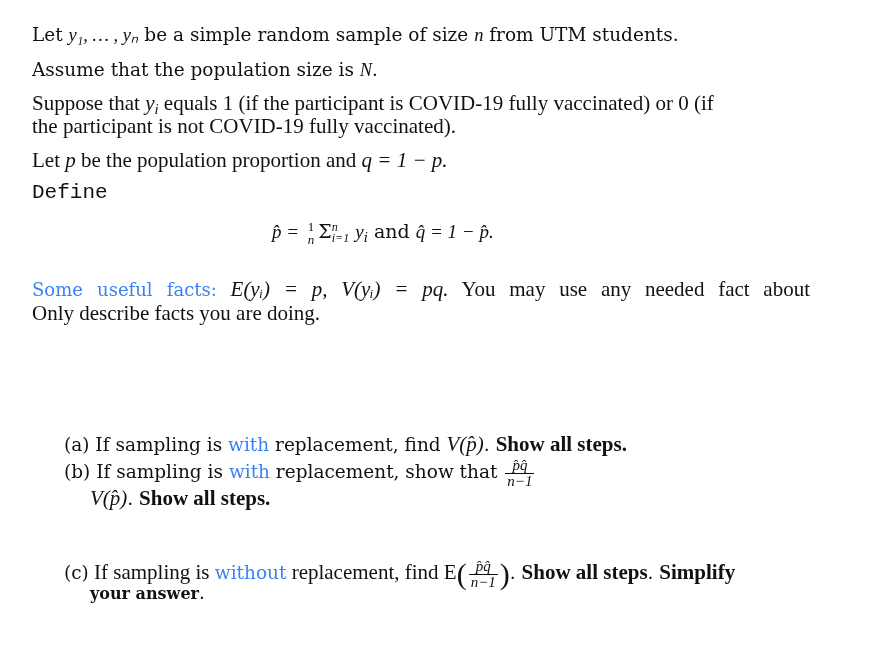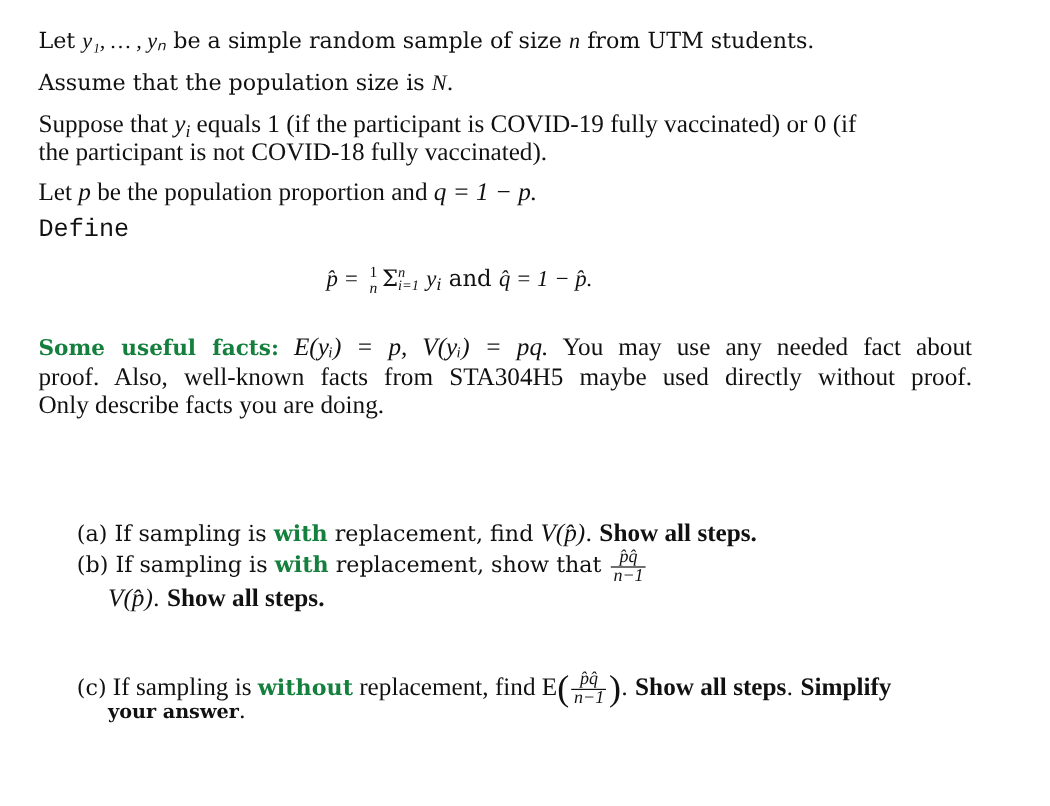--- a/index.html
+++ b/index.html
@@ -10,21 +10,21 @@
   }
   .line {
     position: absolute; left: 32px; white-space: nowrap;
     font-family: "DejaVu Serif", serif; font-size: 18.5px; line-height: 22px;
   }
   .narrow {
     font-family: "Liberation Serif", serif; font-size: 21px; line-height: 24px;
   }
   .m { font-style: italic; font-family: "Liberation Serif", serif; }
   .sub { font-size: 0.7em; vertical-align: -0.3em; font-style: italic; }
-  .blue { color: #15803d; font-weight: bold; }
+  .blue { color: #3b82f6; font-weight: normal; }
   .bold { font-weight: bold; }
   .frac {
     display: inline-block; vertical-align: middle; text-align: center;
     font-family: "Liberation Serif", serif; font-style: italic; font-size: 15px; line-height: 15px;
     margin: 0 2px;
   }
   .frac .num { display: block; border-bottom: 1.2px solid #111; padding: 0 2px; }
   .frac .den { display: block; padding: 0 2px; }
   .justify {
     position: absolute; left: 32px; width: 778px;
@@ -42,35 +42,34 @@
   <span>Let </span><span class="m">y₁, … , yₙ</span><span> be a simple random sample of size </span><span class="m">n</span><span> from UTM students.</span>
 </div>
 
 <div class="line" style="top:59px;">
   <span>Assume that the population size is </span><span class="m">N</span><span>.</span>
 </div>
 
 <div class="line narrow" style="top:91px;">
   <span>Suppose that </span><span class="m">y</span><span class="sub">i</span><span> equals 1 (if the participant is COVID-19 fully vaccinated) or 0 (if</span>
 </div>
-<div class="line narrow" style="top:114px;">the participant is not COVID-18 fully vaccinated).</div>
+<div class="line narrow" style="top:114px;">the participant is not COVID-19 fully vaccinated).</div>
 
 <div class="line narrow" style="top:148px;">
   <span>Let  </span><span class="m">p</span><span> be the population proportion and </span><span class="m">q = 1 − p.</span>
 </div>
 
 <div class="line narrow" style="top:181px;font-family:Liberation Mono, monospace;">Define</div>
 
 <div class="line" style="top:220px; left:272px; font-size:19px;">
   <span class="m">p̂ = </span><span class="frac" style="font-size:13px; line-height:13px; font-style:normal;"><span class="num" style="border-bottom:none;">1</span><span class="den m">n</span></span><span style="font-family:'DejaVu Serif',serif;">Σ</span><span style="display:inline-block; vertical-align:middle; line-height:11px; font-size:12px;"><span class="m" style="display:block;">n</span><span class="m" style="display:block;">i=1</span></span> <span class="m">y</span><span class="sub">i</span><span> and </span><span class="m">q̂ = 1 − p̂.</span>
 </div>
 
 <div class="justify" style="top:278px;">
   <span class="jl"><span class="blue" style="font-family:'DejaVu Serif',serif; font-size:18px;">Some useful facts:</span><span class="m"> E(yᵢ) = p, V(yᵢ) = pq.</span><span> You may use any needed fact about</span></span>
-  <span class="jl">proof. Also, well-known facts from STA304H5 maybe used directly without proof.</span>
   <span class="jl last">Only describe facts you are doing.</span>
 </div>
 
 <div class="line" style="top:399px; left:64px;margin-top:34px;">
   <span>(a)</span><span> If sampling is </span><span class="blue">with</span><span> replacement, find </span><span class="m" style="font-size:21px;">V(p̂)</span><span>. </span><span class="bold" style="font-family:'Liberation Serif',serif; font-size:21px;">Show all steps.</span>
 </div>
 
 <div class="line" style="top:452px; left:64px; width:748px; line-height:40px;">
   <span>(b)</span><span> If sampling is </span><span class="blue">with</span><span> replacement, show that </span><span class="frac"><span class="num">p̂q̂</span><span class="den">n−1</span></span>
 </div>

